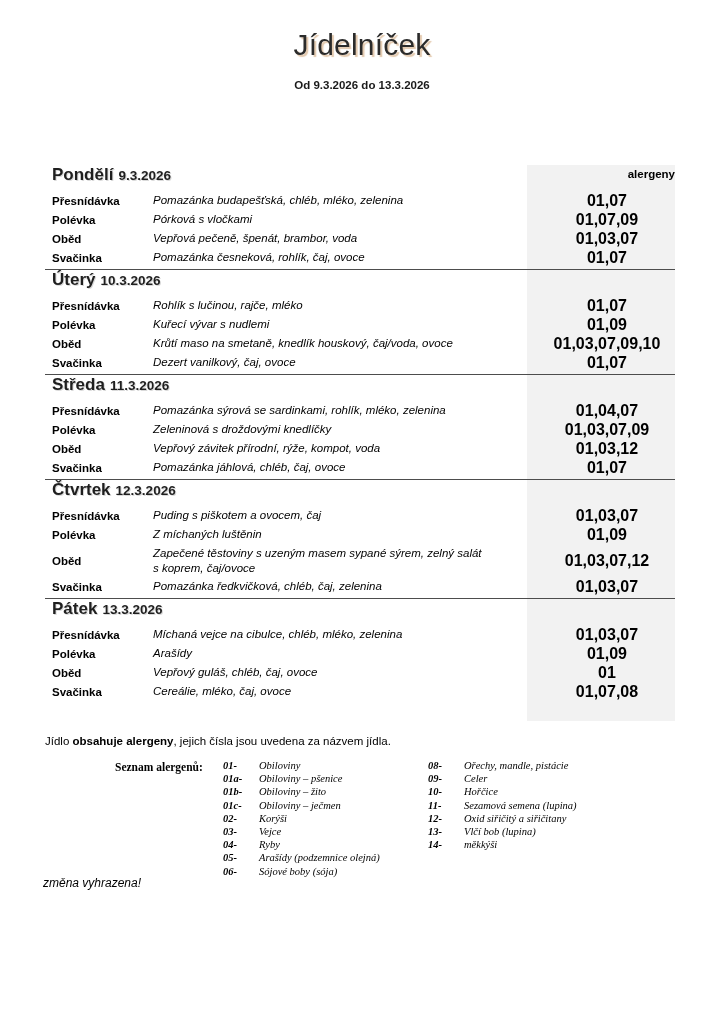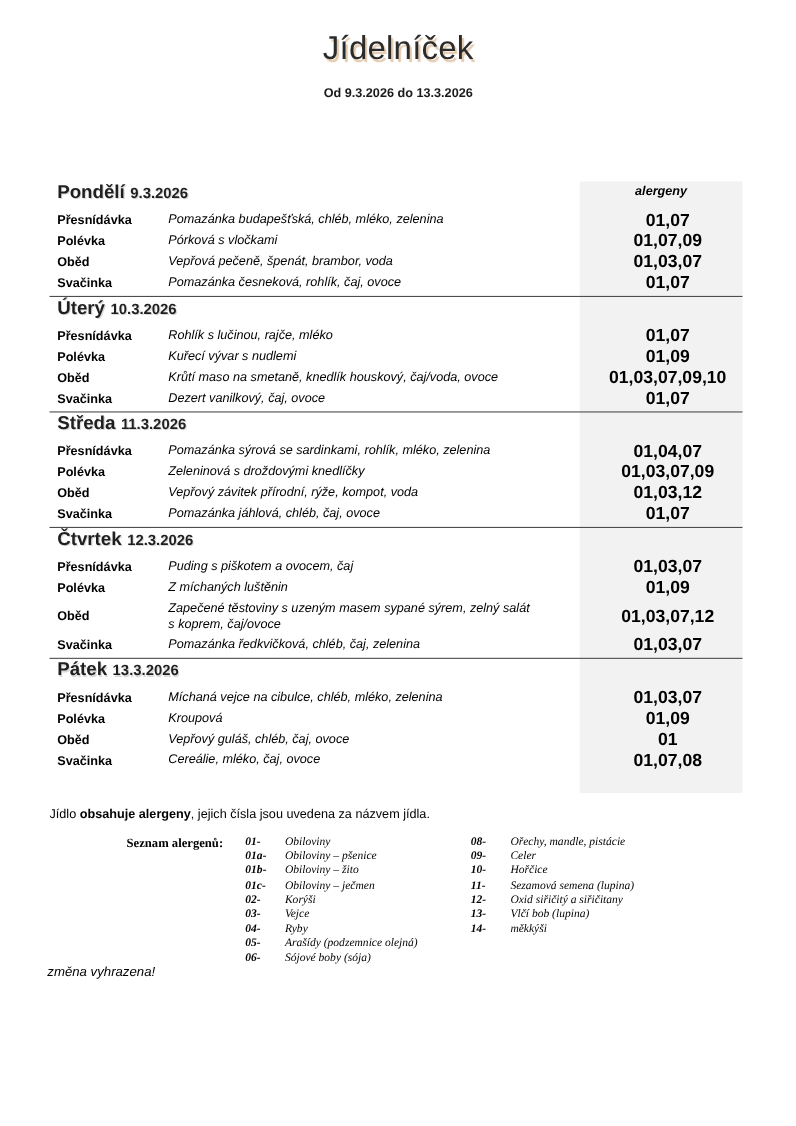--- a/index.html
+++ b/index.html
@@ -87,24 +87,23 @@
     font-weight: bold;
     color: #1f1f1f;
     margin-left: 5px;
     text-shadow: 1px 1px 0 #d9d9d9;
   }
   .alergeny-head {
     position: absolute;
     left: 482px;
     top: 3px;
     width: 148px;
-    text-align: center;
-    font-size: 11.5px;
-    font-weight: bold;
-    font-style: italic;
+    text-align: right;
+    font-size: 11.5px;
+    font-weight: bold;
   }
 
   table.rows {
     border-collapse: collapse;
     width: 630px;
     table-layout: fixed;
   }
   table.rows td {
     padding: 0;
     vertical-align: middle;
@@ -376,21 +375,21 @@
               <tr class="meal-row">
                 <td class="c-type">Přesnídávka</td>
                 <td class="c-desc">
                   <span class="desc-line">Míchaná vejce na cibulce, chléb, mléko, zelenina</span>
                 </td>
                 <td class="c-alg">01,03,07</td>
               </tr>
               <tr class="meal-row">
                 <td class="c-type">Polévka</td>
                 <td class="c-desc">
-                  <span class="desc-line">Kroupová</span>
+                  <span class="desc-line">Arašídy</span>
                 </td>
                 <td class="c-alg">01,09</td>
               </tr>
               <tr class="meal-row">
                 <td class="c-type">Oběd</td>
                 <td class="c-desc">
                   <span class="desc-line">Vepřový guláš, chléb, čaj, ovoce</span>
                 </td>
                 <td class="c-alg">01</td>
               </tr>

